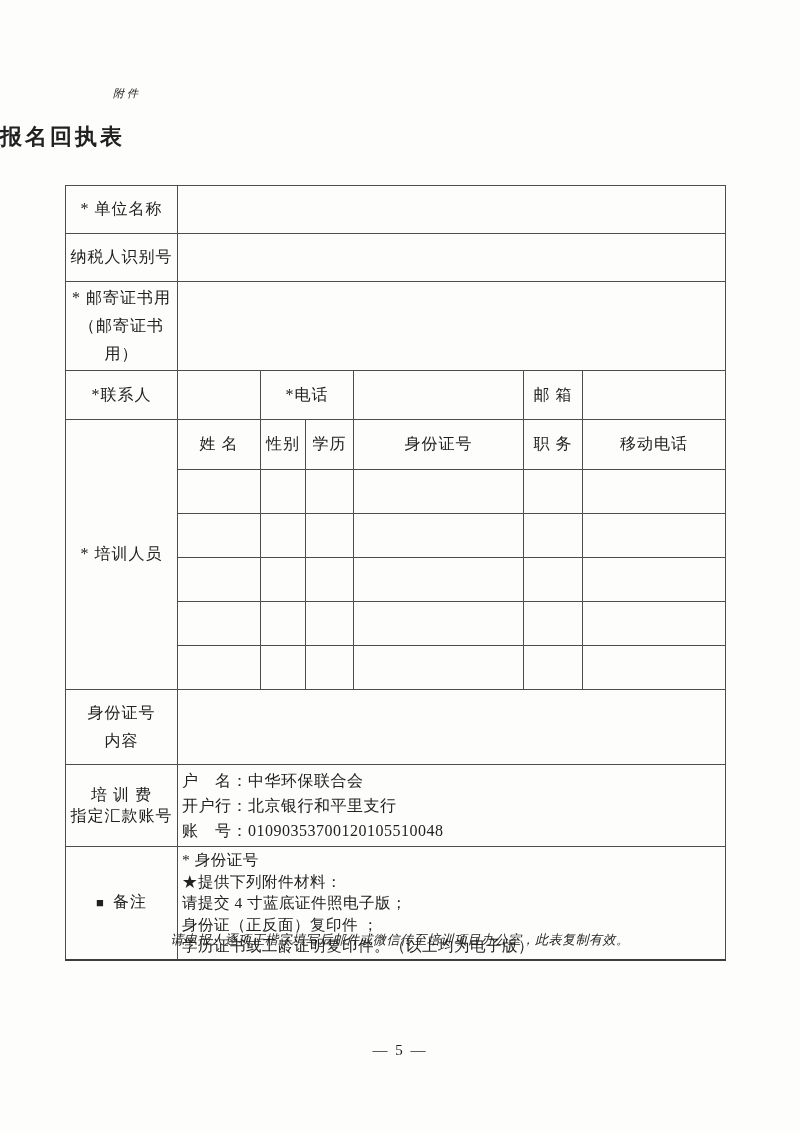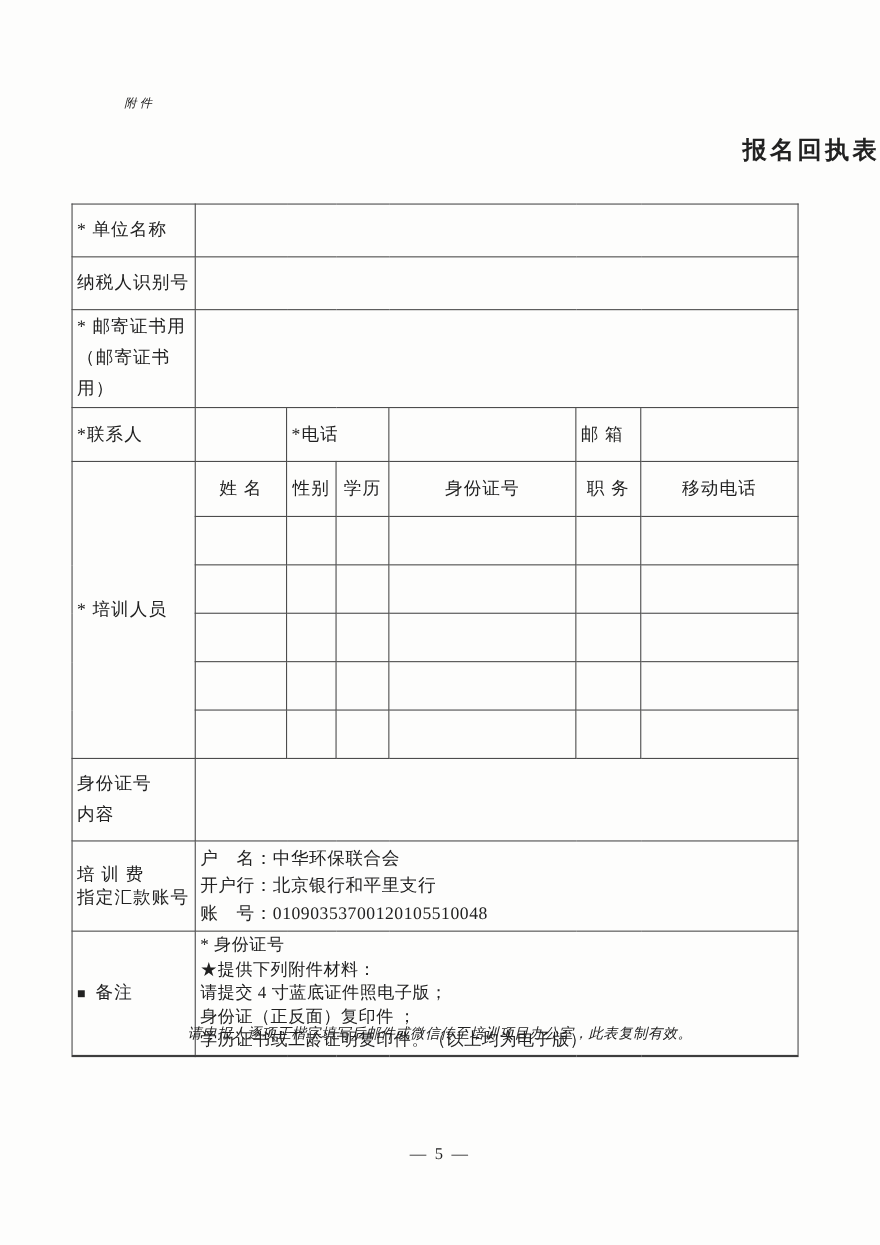--- a/index.html
+++ b/index.html
@@ -13,40 +13,40 @@
     overflow: hidden;
   }
   .page { position: absolute; inset: 0; }
 
   .attachment {
     position: absolute; left: 113px; top: 86px;
     font-size: 11px; letter-spacing: 3px; font-style: italic;
   }
   .doc-title {
     position: absolute; left: 0; right: 0; top: 122px;
-    text-align: right;
+    text-align: left;
     font-size: 22px; font-weight: 600; letter-spacing: 3px; font-family: Liberation Mono, monospace;
   }
 
   table.form {
     position: absolute; left: 65px; top: 185px;
     width: 660px;
     border-collapse: collapse;
     table-layout: fixed;
   }
   table.form td, table.form th {
     border: 1px solid #4d4d4d;
     font-size: 16px;
     font-weight: normal;
     vertical-align: middle;
     padding: 2px 4px;
   }
   table.form { border: 1px solid #3d3d3d; border-bottom-width: 2px; }
 
-  td.lbl { letter-spacing: 1px; }
+  td.lbl { text-align: center; letter-spacing: 1px; }
   td.two-line { line-height: 28px; }
   th.col-h { text-align: center; letter-spacing: 1px; }
 
   tr.r-unit    { height: 48px; }
   tr.r-tax     { height: 48px; }
   tr.r-addr    { height: 64px; }
   tr.r-contact { height: 49px; }
   tr.r-thead   { height: 50px; }
   tr.trainee-row { height: 44px; }
   tr.r-concern { height: 75px; }

